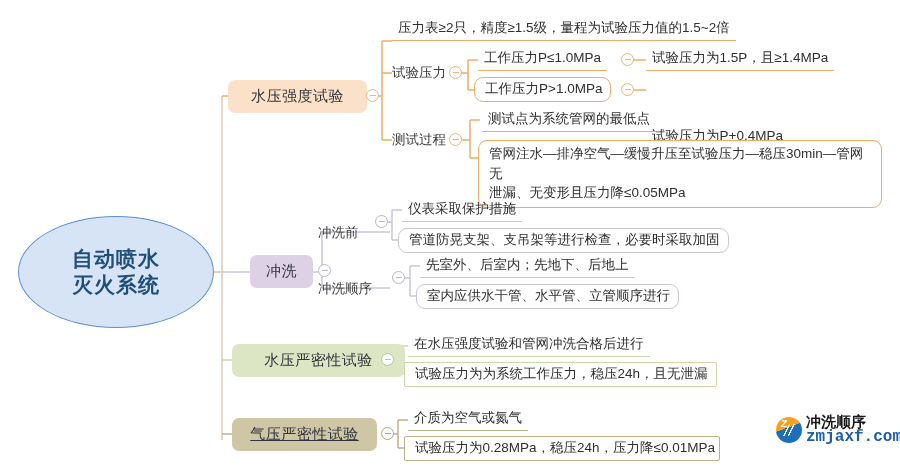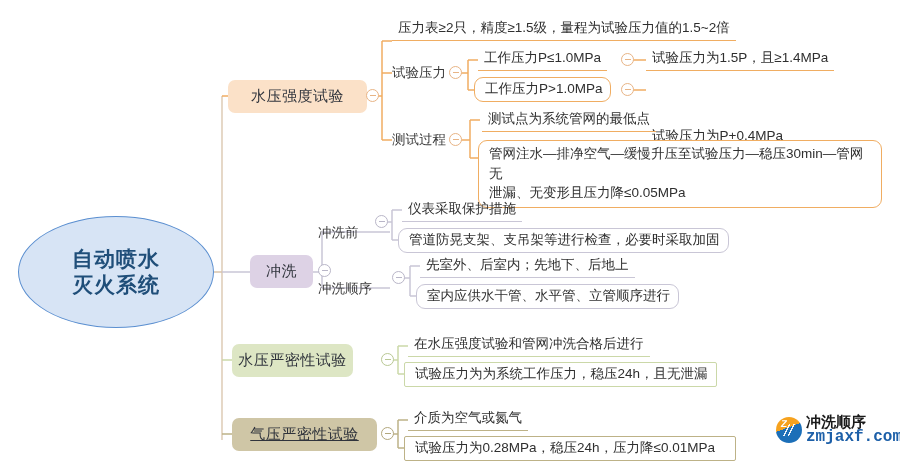--- a/index.html
+++ b/index.html
@@ -244,31 +244,31 @@
 
   <div class="leaf ul-grey" style="left:402px;top:199px;">仪表采取保护措施</div>
   <div class="leafbox bd-grey" style="left:398px;top:228px;padding:1px 8px 2px 10px;">管道防晃支架、支吊架等进行检查，必要时采取加固</div>
 
   <div class="l2" style="left:318px;top:281px;">冲洗顺序</div>
   <div class="tog t-grey" style="left:392px;top:271px;"></div>
 
   <div class="leaf ul-grey" style="left:420px;top:255px;">先室外、后室内；先地下、后地上</div>
   <div class="leafbox bd-grey" style="left:416px;top:284px;padding:1px 8px 2px 10px;">室内应供水干管、水平管、立管顺序进行</div>
 
-  <div class="l1 c-green" style="left:232px;top:344px;width:121px;height:33px;">水压严密性试验</div>
+  <div class="l1 c-green" style="left:232px;top:344px;width:173px;height:33px;">水压严密性试验</div>
   <div class="tog t-green" style="left:381px;top:353px;"></div>
 
   <div class="leaf ul-green" style="left:408px;top:334px;">在水压强度试验和管网冲洗合格后进行</div>
   <div class="leafbox bd-green sq" style="left:404px;top:362px;padding:1px 8px 2px 10px;">试验压力为为系统工作压力，稳压24h，且无泄漏</div>
 
   <div class="l1 c-khaki" style="left:232px;top:418px;width:145px;height:33px;text-decoration:underline;">气压严密性试验</div>
   <div class="tog t-khaki" style="left:381px;top:427px;"></div>
 
   <div class="leaf ul-khaki" style="left:408px;top:408px;">介质为空气或氮气</div>
-  <div class="leafbox bd-khaki sq" style="left:404px;top:436px;padding:1px 20px 2px 10px;">试验压力为0.28MPa，稳压24h，压力降≤0.01MPa</div>
+  <div class="leafbox bd-khaki sq" style="left:404px;top:436px;padding:1px 4px 2px 10px;">试验压力为0.28MPa，稳压24h，压力降≤0.01MPa</div>
 
   <div class="logo">
     <div class="mark">
       <span class="z">Z</span>
     </div>
     <div class="txt">
       <span class="cn">冲洗顺序</span>
       <span class="en">zmjaxf.com</span>
     </div>
   </div>

